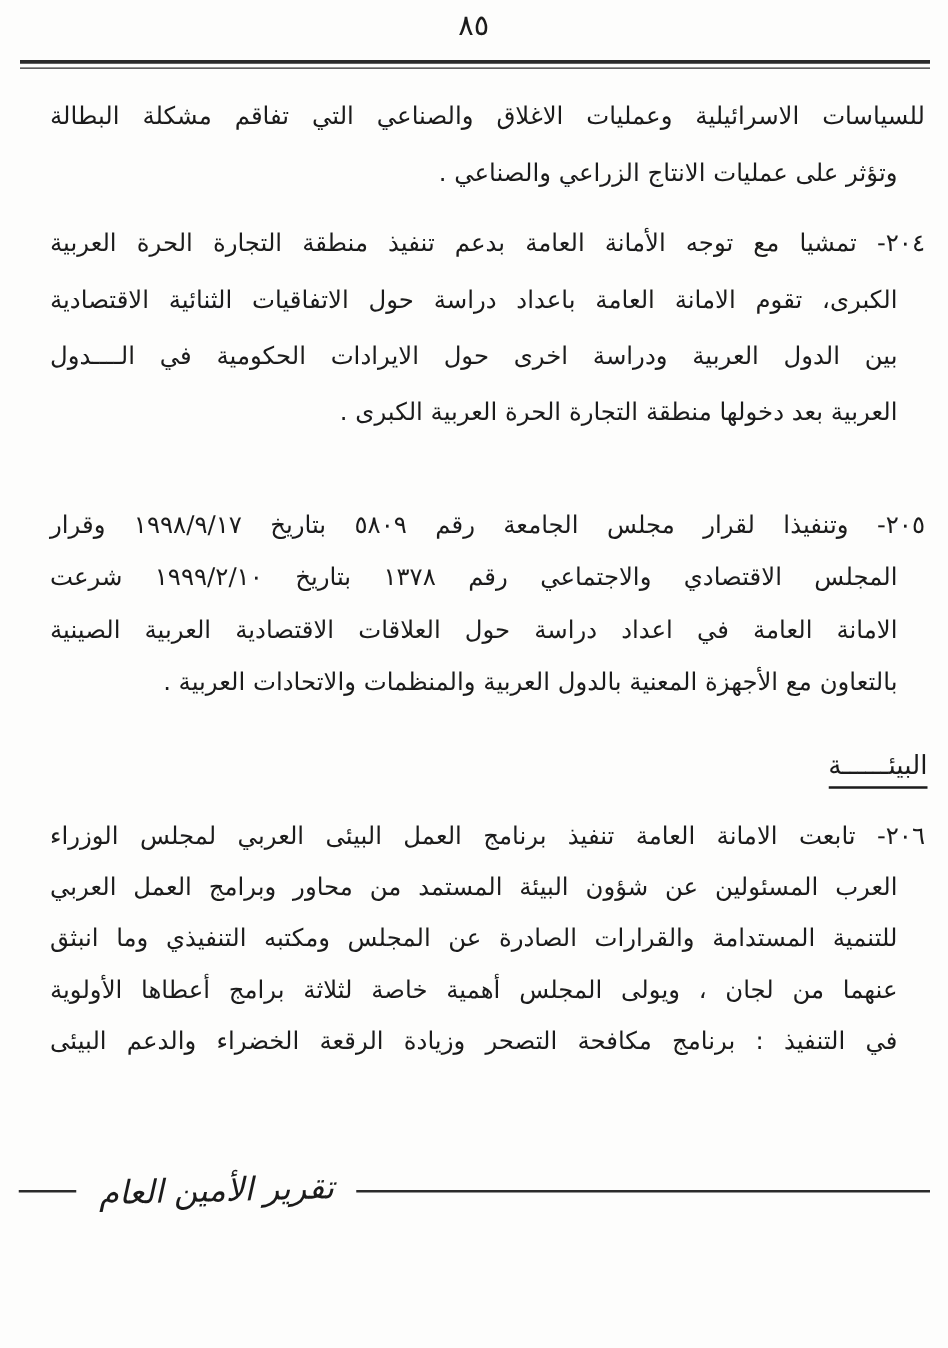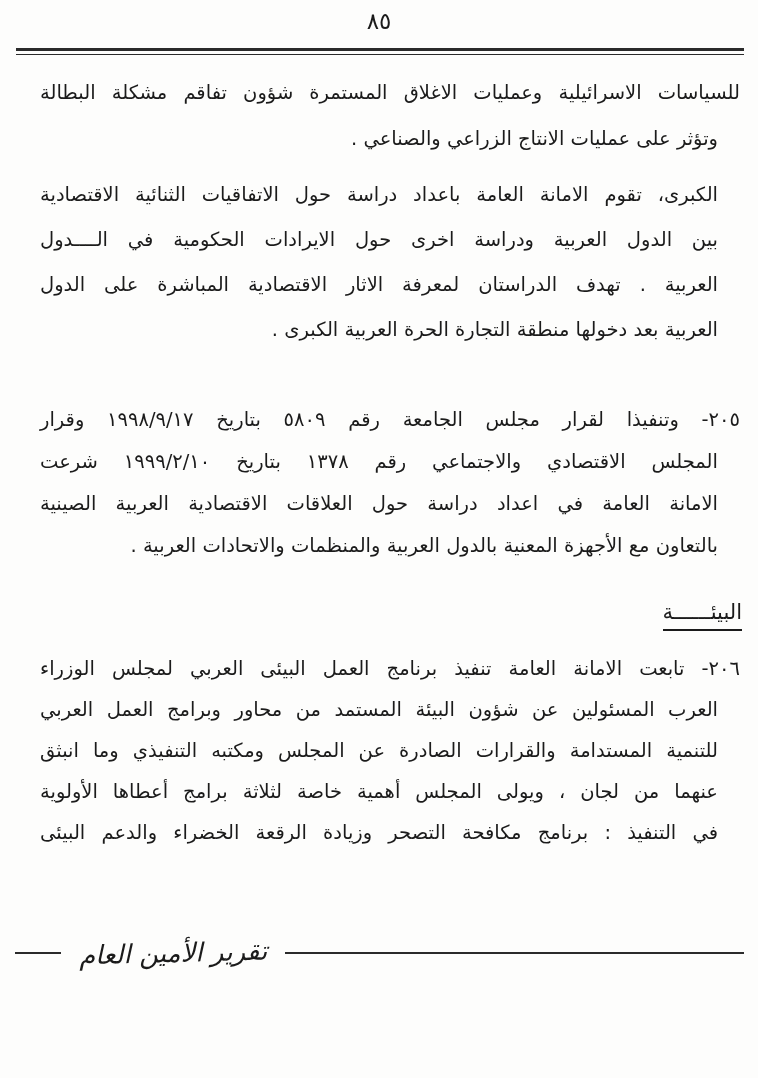--- a/index.html
+++ b/index.html
@@ -63,28 +63,28 @@
   }
 </style>
 </head>
 <body>
 
 <div class="page-number">٨٥</div>
 
 <div class="top-rule"></div>
 
 <section id="intro" class="block">
-  <div class="jl">للسياسات الاسرائيلية وعمليات الاغلاق المستمرة شؤون تفاقم مشكلة البطالة</div>
+  <div class="jl">للسياسات الاسرائيلية وعمليات الاغلاق والصناعي التي تفاقم مشكلة البطالة</div>
   <div class="rl cont">وتؤثر على عمليات الانتاج الزراعي والصناعي .</div>
 </section>
 
 <section id="p204" class="block">
+  <div class="jl">٢٠٤- تمشيا مع توجه الأمانة العامة بدعم تنفيذ منطقة التجارة الحرة العربية</div>
   <div class="jl cont">الكبرى، تقوم الامانة العامة باعداد دراسة حول الاتفاقيات الثنائية الاقتصادية</div>
   <div class="jl cont">بين الدول العربية ودراسة اخرى حول الايرادات الحكومية في الــــدول</div>
-  <div class="jl cont">العربية . تهدف الدراستان لمعرفة الاثار الاقتصادية المباشرة على الدول</div>
   <div class="rl cont">العربية بعد دخولها منطقة التجارة الحرة العربية الكبرى .</div>
 </section>
 
 <section id="p205" class="block">
   <div class="jl">٢٠٥- وتنفيذا لقرار مجلس الجامعة رقم ٥٨٠٩ بتاريخ ١٩٩٨/٩/١٧ وقرار</div>
   <div class="jl cont">المجلس الاقتصادي والاجتماعي رقم ١٣٧٨ بتاريخ ١٩٩٩/٢/١٠ شرعت</div>
   <div class="jl cont">الامانة العامة في اعداد دراسة حول العلاقات الاقتصادية العربية الصينية</div>
   <div class="rl cont">بالتعاون مع الأجهزة المعنية بالدول العربية والمنظمات والاتحادات العربية .</div>
 </section>
 

